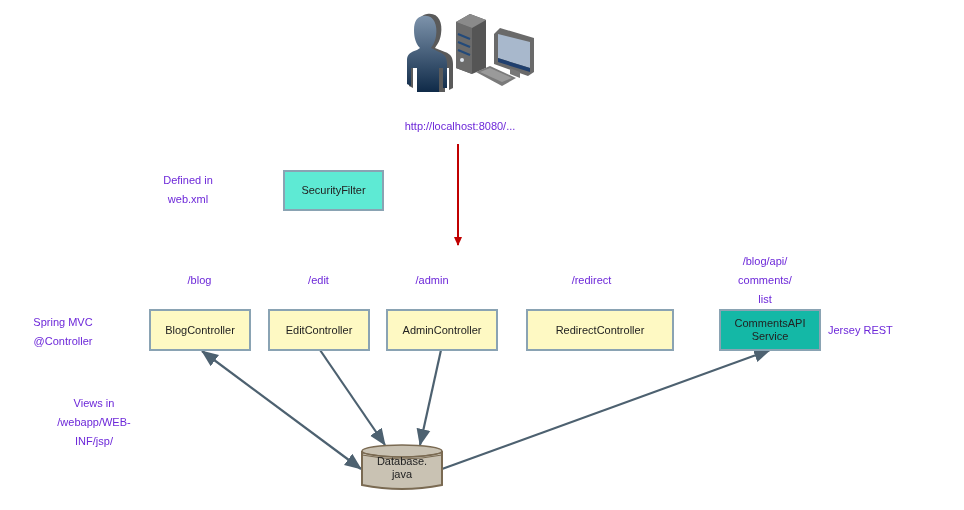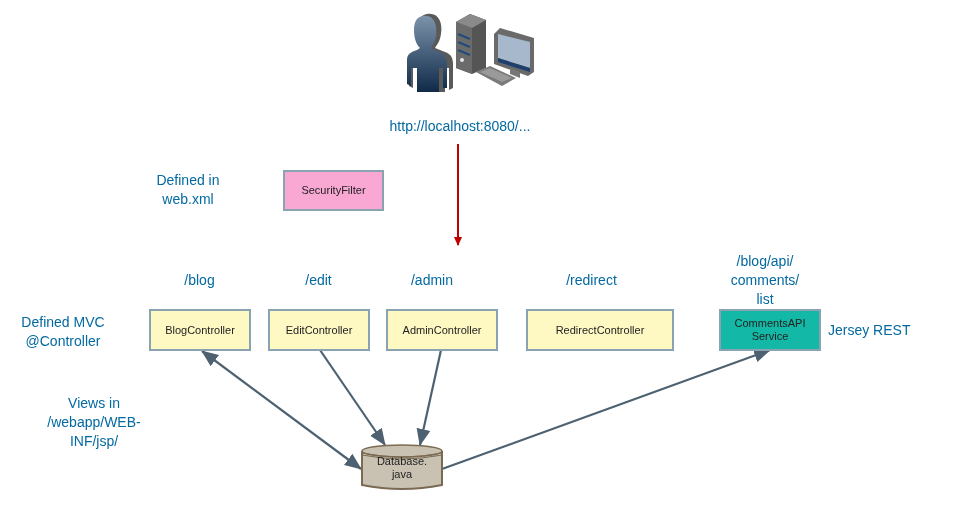--- a/index.html
+++ b/index.html
@@ -1,23 +1,23 @@
 <!DOCTYPE html>
 <html><head>
   <meta charset="utf-8">
   <style>
     html, body { margin: 0; padding: 0; background: #ffffff; }
     body { width: 964px; height: 510px; position: relative; overflow: hidden;
            font-family: "Liberation Sans", sans-serif; color: #222; }
     .abs { position: absolute; }
-    .label { font-size: 14px; color: #0369a1; text-align: center; line-height: 19px; white-space: nowrap; }
+    .label { font-size: 11px; color: #6d28d9; text-align: center; line-height: 19px; white-space: nowrap; }
     .box { position: absolute; box-sizing: border-box; display: flex; align-items: center; justify-content: center;
            font-size: 11px; color: #222; text-align: center; line-height: 13px; }
     .ctrl { background: #fef9c3; border: 2px solid #8aa3b3; }
-    .filter { background: #f9a8d4; border: 2px solid #8aa3b3; }
+    .filter { background: #5eead4; border: 2px solid #8aa3b3; }
     .green { background: #14b8a6; border: 2px solid #8aa3b3; }
     svg.lines { position: absolute; left: 0; top: 0; }
   </style>
 </head>
 <body>
 
 <svg class="lines" width="964" height="510">
   <defs>
     <marker id="arrRed" markerWidth="10" markerHeight="10" refX="8" refY="5" orient="auto" markerUnits="userSpaceOnUse">
       <path d="M0,1 L9,5 L0,9 Z" fill="#c00000"></path>
@@ -66,21 +66,21 @@
 
     <polygon points="22,60 36,54 62,66 48,74" fill="#7a7a7a"></polygon>
     <polygon points="26,60 36,56 58,66 48,70" fill="#9a9a9a"></polygon>
   </svg>
 </div>
 
 <div class="abs label" style="left:340px;top:117px;width:240px;">http://localhost:8080/...</div>
 
 <div class="abs label" style="left:130px;top:171px;width:116px;white-space:pre-line;">Defined in
 web.xml</div>
-<div class="abs label" style="left:4px;top:313px;width:118px;white-space:pre-line;">Defined MVC
+<div class="abs label" style="left:4px;top:313px;width:118px;white-space:pre-line;">Spring MVC
 @Controller</div>
 <div class="abs label" style="left:0px;top:394px;width:124px;white-space:pre-line;padding-left:32px;">Views in
 /webapp/WEB-
 INF/jsp/</div>
 <div class="abs label" style="left:828px;top:321px;width:110px;text-align:left;">Jersey REST</div>
 
 <div class="box filter" style="left:283px;top:170px;width:101px;height:41px;">SecurityFilter</div>
 
 <div class="abs label" style="left:149px;top:271px;width:101px;">/blog</div>
 <div class="abs label" style="left:268px;top:271px;width:101px;">/edit</div>

